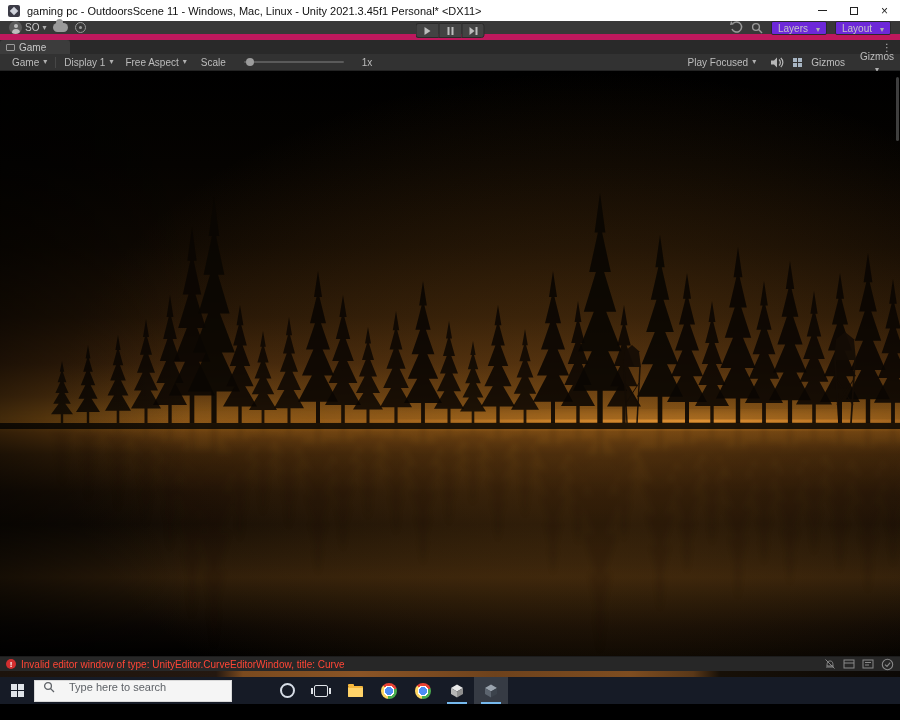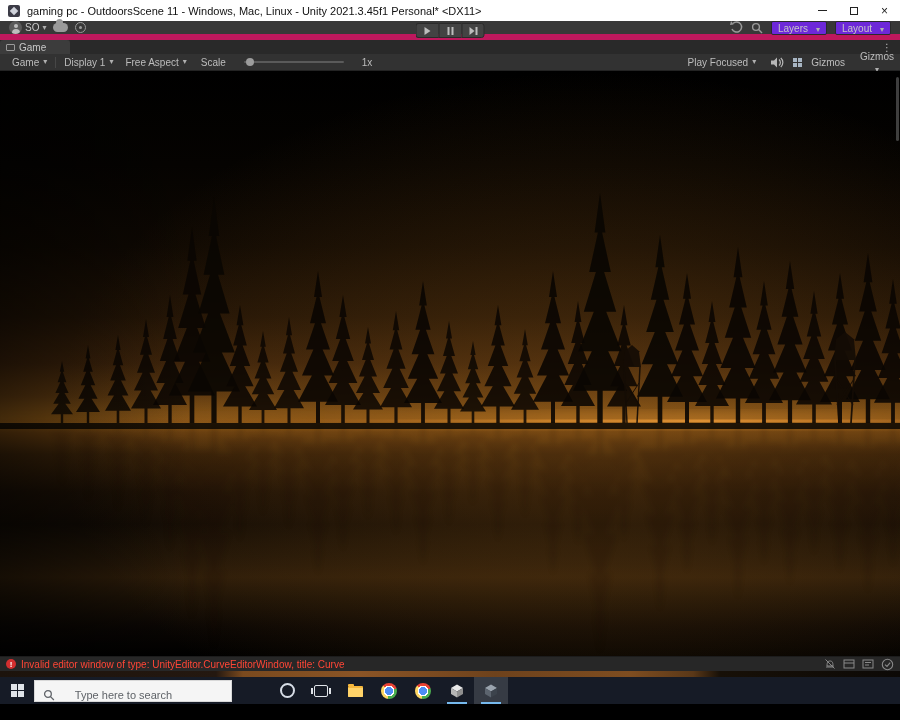--- a/index.html
+++ b/index.html
@@ -77,21 +77,21 @@
   .status-icons{margin-left:auto;display:flex;align-items:center;gap:7px;}
 
   
   .desktop-strip{height:6px;flex:0 0 auto;background:linear-gradient(90deg,#1c130c 0%,#241810 24%,#7a4a1e 27%,#8a5426 40%,#6e421c 55%,#7e4d20 70%,#5a3818 77%,#171007 80%,#0c0906 100%);}
 
   
   .taskbar{height:27px;background:#161b26;display:flex;align-items:center;flex:0 0 auto;color:#e8eaed;}
   .start-btn{width:34px;height:100%;display:flex;align-items:center;justify-content:center;}
   .win-logo{display:grid;grid-template-columns:6px 6px;grid-template-rows:6px 6px;gap:1px;}
   .win-logo span{background:#dfe3e8;}
-  .search-box{width:198px;height:22px;background:#f5f5f5;border:1px solid #d8d8d8;display:flex;align-items:flex-end;gap:20px;padding:0 8px;}
+  .search-box{width:198px;height:22px;background:#f5f5f5;border:1px solid #d8d8d8;display:flex;align-items:flex-start;gap:14px;padding:0 8px;}
   .search-box input{border:none;outline:none;background:transparent;font-size:11px;color:#333;width:150px;font-family:inherit;}
   .search-box input::placeholder{color:#5f6368;}
   .tb-apps{display:flex;height:100%;margin-left:38px;}
   .tb-app{width:34px;height:100%;display:flex;align-items:center;justify-content:center;position:relative;}
   .tb-app.open::after{content:"";position:absolute;left:7px;right:7px;bottom:0;height:2px;background:#76b9ed;}
   .tb-app.active{background:rgba(255,255,255,.14);}
   .cortana{width:15px;height:15px;border-radius:50%;border:2px solid #d7dde6;}
   .taskview{width:14px;height:12px;border:1px solid #dfe3e8;border-radius:2px;position:relative;}
   .taskview::before{content:"";position:absolute;left:-4px;top:2px;width:2px;height:6px;background:#dfe3e8;}
   .taskview::after{content:"";position:absolute;right:-4px;top:2px;width:2px;height:6px;background:#dfe3e8;}

